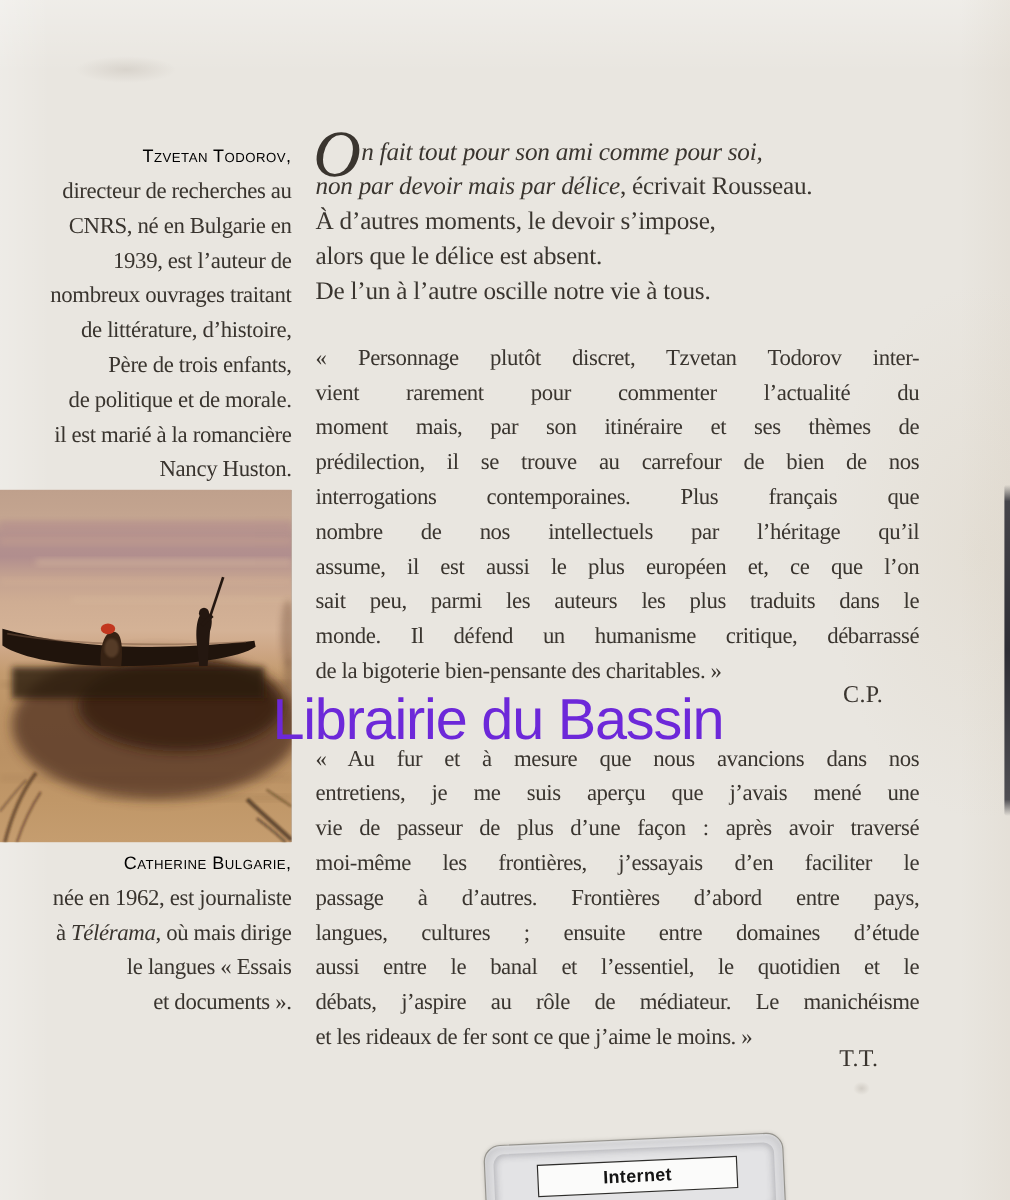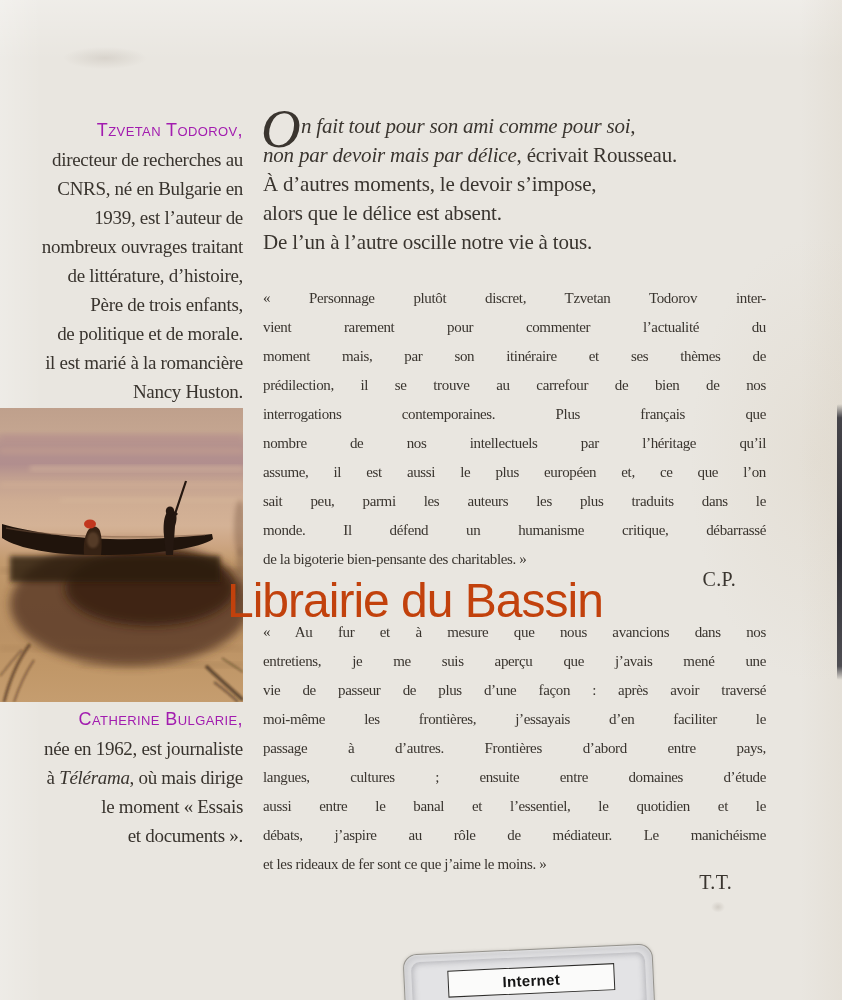--- a/index.html
+++ b/index.html
@@ -22,22 +22,22 @@
   
   .bio {
     position:absolute; left:0; width:243px; z-index:2;
     text-align:right; font-size:19px; line-height:29px; letter-spacing:-0.3px;
     color:#39342e;
   }
   .bio-todorov { top:116px; }
   .bio-portevin { top:705px; }
   .bio .name {
     font-family:"Liberation Sans", sans-serif;
-    font-variant:small-caps; font-size:18px; letter-spacing:.4px;
-    color:#a21caf;
+    font-variant:small-caps; font-size:15px; letter-spacing:.4px;
+    color:#000000;
   }
   .it { font-style:italic; }
 
   .painting {
     position:absolute; left:0; top:408px; width:243px; height:294px; z-index:2;
     box-shadow: inset 0 0 0 1px rgba(90,60,40,.35), inset 0 0 10px rgba(110,75,45,.25);
   }
   .painting svg { display:block; width:100%; height:100%; }
 
   
@@ -45,21 +45,21 @@
   .epigraph { top:112px; }
   .ep-line { line-height:29px; font-size:21px; letter-spacing:-0.2px; white-space:nowrap; }
   .ep-first { position:relative; padding-left:38px; }
   .dropcap {
     position:absolute; left:-2px; top:-11px;
     font-size:55px; font-style:italic; line-height:1; letter-spacing:0;
   }
   .quote1 { top:284px; }
   .quote2 { top:618px; }
   .jl {
-    font-size:15px; line-height:29px; letter-spacing:-0.35px;
+    font-size:19px; line-height:29px; letter-spacing:-0.35px;
     text-align:justify; text-align-last:justify; white-space:normal;
   }
   .jl-last { text-align:center; text-align-last:left; }
   .sig {
     text-align:right; padding-right:30px; font-size:20px; line-height:29px;
     margin-top:-9px; letter-spacing:.3px;
   }
   .quote2 .sig { margin-top:-11px; padding-right:34px; }
 
   
@@ -201,21 +201,21 @@
         <ellipse cx="240" cy="120" rx="6" ry="28" fill="#6b4a36" opacity=".35" filter="url(#b3)"></ellipse>
         <ellipse cx="241" cy="160" rx="5" ry="20" fill="#5d4030" opacity=".3" filter="url(#b3)"></ellipse>
       </g>
     </svg>
   </figure>
 
   <div class="bio bio-portevin">
     <div class="name">Catherine Bulgarie,</div>
     <div>née en 1962, est journaliste</div>
     <div><span>à </span><span class="it">Télérama</span><span>, où mais dirige</span></div>
-    <div>le moment « Essais</div>
+    <div>le langues « Essais</div>
     <div>et documents ».</div>
   </div>
 
   <div class="col-block epigraph">
     <div class="ep-line ep-first">
       <span class="dropcap it">O</span><span class="it">n fait tout pour son ami comme pour soi,</span>
     </div>
     <div class="ep-line"><span class="it">non par devoir mais par délice</span><span>, écrivait Rousseau.</span></div>
     <div class="ep-line">À d’autres moments, le devoir s’impose,</div>
     <div class="ep-line">alors que le délice est absent.</div>
@@ -229,21 +229,21 @@
     <div class="jl">prédilection, il se trouve au carrefour de bien de nos</div>
     <div class="jl">interrogations contemporaines. Plus français que</div>
     <div class="jl">nombre de nos intellectuels par l’héritage qu’il</div>
     <div class="jl">assume, il est aussi le plus européen et, ce que l’on</div>
     <div class="jl">sait peu, parmi les auteurs les plus traduits dans le</div>
     <div class="jl">monde. Il défend un humanisme critique, débarrassé</div>
     <div class="jl jl-last">de la bigoterie bien-pensante des charitables. »</div>
     <div class="sig">C.P.</div>
   </div>
 
-  <div class="watermark" style="color: #c2410c;">Librairie du Bassin</div>
+  <div class="watermark" style="color: #6d28d9;">Librairie du Bassin</div>
 
   <div class="col-block quote2">
     <div class="jl">« Au fur et à mesure que nous avancions dans nos</div>
     <div class="jl">entretiens, je me suis aperçu que j’avais mené une</div>
     <div class="jl">vie de passeur de plus d’une façon : après avoir traversé</div>
     <div class="jl">moi-même les frontières, j’essayais d’en faciliter le</div>
     <div class="jl">passage à d’autres. Frontières d’abord entre pays,</div>
     <div class="jl">langues, cultures ; ensuite entre domaines d’étude</div>
     <div class="jl">aussi entre le banal et l’essentiel, le quotidien et le</div>
     <div class="jl">débats, j’aspire au rôle de médiateur. Le manichéisme</div>

